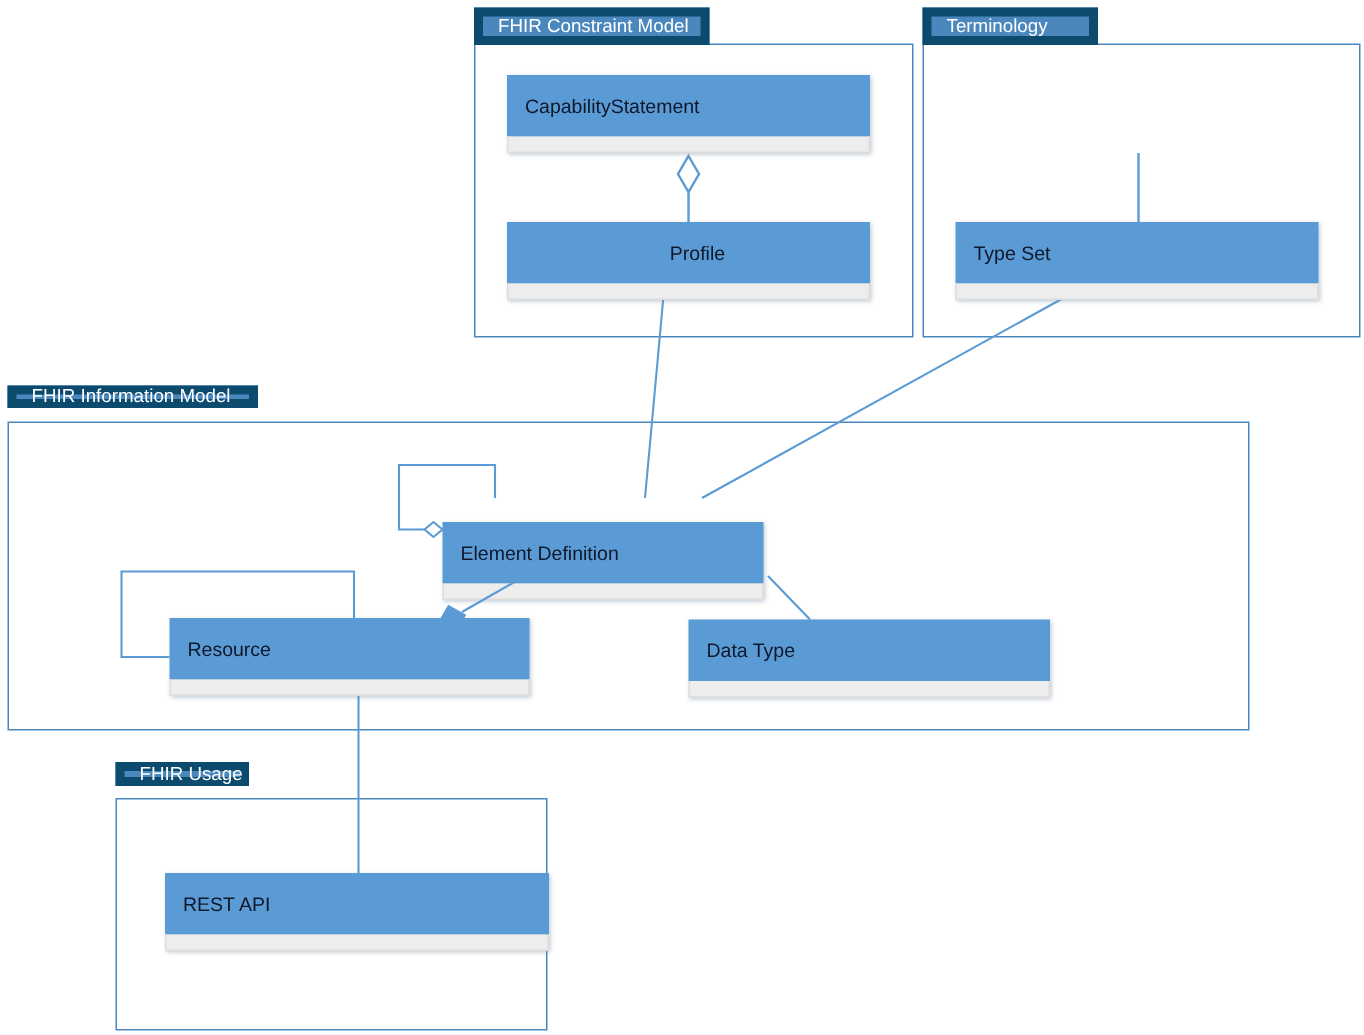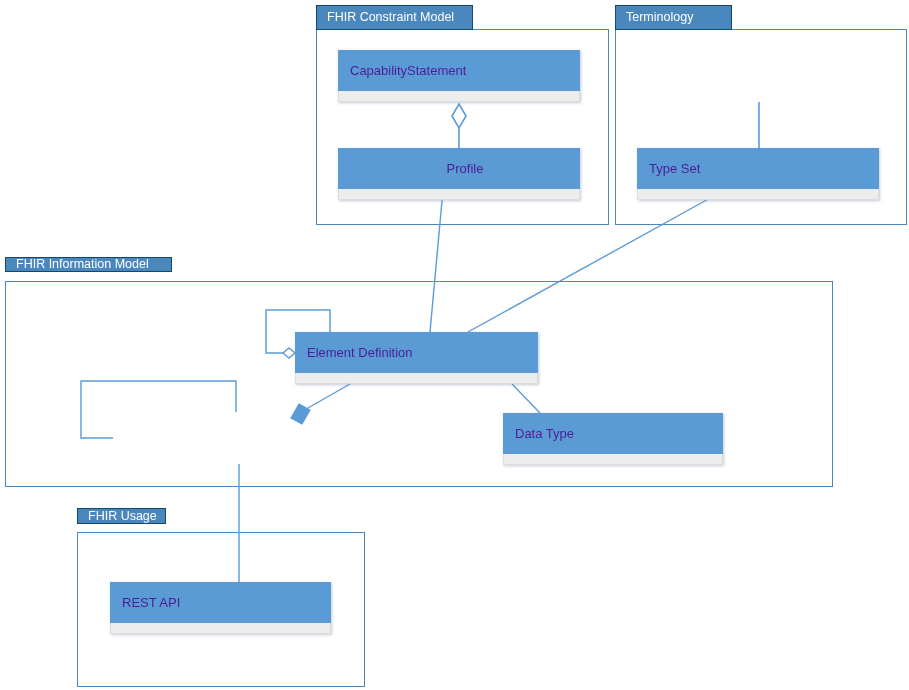--- a/index.html
+++ b/index.html
@@ -20,21 +20,21 @@
   }
   
   .package {
     position: absolute;
     box-sizing: border-box;
   }
   .package-tab {
     position: absolute;
     box-sizing: border-box;
     background: #4A87BD;
-    border: 1px solid #0c4a6e;
+    border: 6px solid #0c4a6e;
     color: #ffffff;
     font-size: 12.5px;
     line-height: 1;
     display: flex;
     align-items: center;
     padding: 0 10px;
     white-space: nowrap;
     z-index: 4;
   }
   .package-body {
@@ -47,21 +47,21 @@
   
   .node {
     position: absolute;
     box-sizing: border-box;
     z-index: 6;
     filter: drop-shadow(1px 1px 1.5px rgba(120,140,160,0.45));
   }
   .node-head {
     box-sizing: border-box;
     background: #5B9BD5;
-    color: #4c1d95;
+    color: #0f172a;
     font-size: 13px;
     line-height: 1;
     display: flex;
     align-items: center;
     padding-left: 12px;
     white-space: nowrap;
     width: 100%;
   }
   .node-foot {
     box-sizing: border-box;
@@ -185,36 +185,42 @@
   </div>
 
 
   <div class="node" style="left:637px; top:148px; width:242px;">
     <div class="node-head" style="height:41px;">
       <span>Type Set</span>
     </div>
     <div class="node-foot"></div>
   </div>
 
-  <div class="node" style="left:295px; top:332px; width:243px;">
+  <div class="node" style="left:295px; top:348px; width:214px;">
     <div class="node-head" style="height:41px;">
       <span>Element Definition</span>
     </div>
     <div class="node-foot"></div>
   </div>
 
-
-  <div class="node" style="left:459px; top:413px; width:220px;margin-left:44px;">
+  <div class="node" style="left:113px; top:412px; width:240px;">
+    <div class="node-head" style="height:41px;">
+      <span>Resource</span>
+    </div>
+    <div class="node-foot"></div>
+  </div>
+
+  <div class="node" style="left:459px; top:413px; width:241px;">
     <div class="node-head" style="height:41px;">
       <span>Data Type</span>
     </div>
     <div class="node-foot"></div>
   </div>
 
-  <div class="node" style="left:110px; top:582px; width:221px;">
+  <div class="node" style="left:110px; top:582px; width:256px;">
     <div class="node-head" style="height:41px;">
       <span>REST API</span>
     </div>
     <div class="node-foot"></div>
   </div>
 
   <svg id="edges-over" viewBox="0 0 909 690" width="909" height="690">
      Resource : composition (filled diamond at Resource top edge) --&gt;
     <g>
       <line x1="350" y1="384" x2="308" y2="408" stroke="#5B9BD5" stroke-width="1.4"></line>

